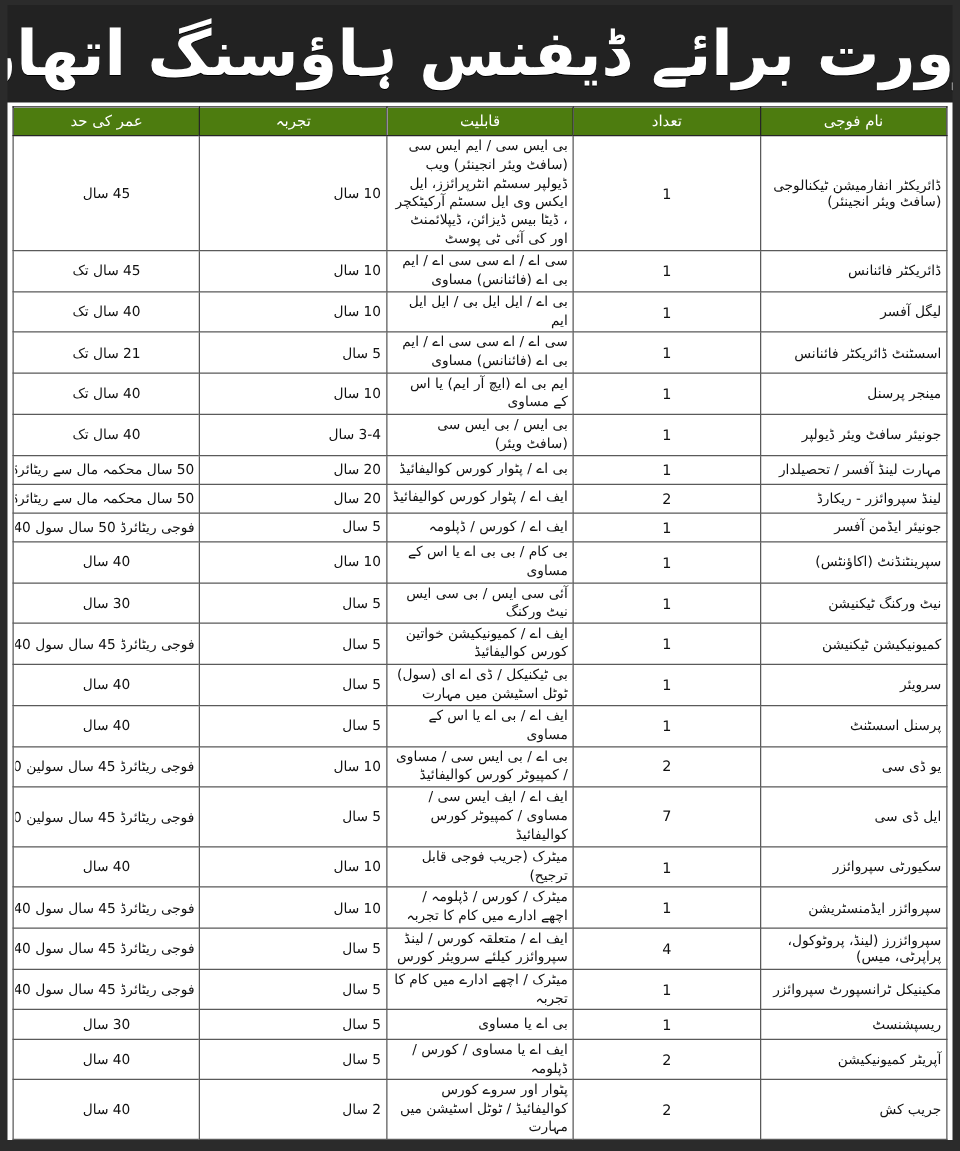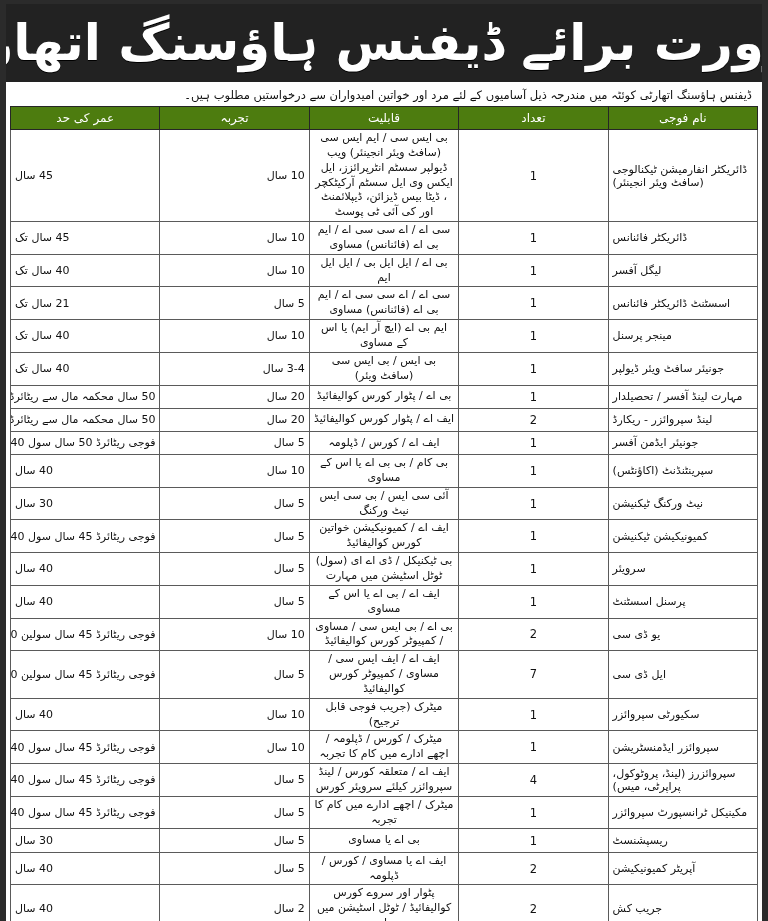--- a/index.html
+++ b/index.html
@@ -75,72 +75,72 @@
     background:#4d7c0f;
     color:#ffffff;
     font-size:12px;
     font-weight:normal;
     height:20px;
     text-align:center;
     border-color:#262626;
   }
   td.c-name{
     width:205px;
-    text-align:left;
+    text-align:right;
     font-size:11px;
     color:#111;
     direction:rtl;
   }
   td.c-count{
     width:34px;
     text-align:center;
     font-size:11.5px;
     color:#111;
     direction:ltr;
   }
   td.c-qual{
     width:auto;
-    text-align:center;
+    text-align:right;
     font-size:11px;
     color:#111;
     direction:rtl;
     line-height:1.35;
   }
   td.c-exp{
     width:42px;
     text-align:right;
     font-size:11px;
     color:#111;
     direction:rtl;
     white-space:nowrap;
   }
   td.c-age{
     width:178px;
-    text-align:left;
+    text-align:center;
     font-size:11px;
     color:#111;
     direction:rtl;
     white-space:nowrap;
     padding-left:6px;
+    border-radius:28px;
   }
   tr.row{height:23.2px;}
   tr.row-tall{height:56px;}
 </style>
 </head>
 <body>
 
 <div class="ad">
 
   <div class="headline-band">
     <div class="headline">فوری ضرورت برائے ڈیفنس ہاؤسنگ اتھارٹی کوئٹہ</div>
   </div>
 
   <div class="sheet">
 
-    <div class="subtitle">ڈیفنس ہاؤسنگ اتھارٹی کوئٹہ میں مندرجہ ذیل آسامیوں کے لئے مرد اور خواتین امیدواران سے درخواستیں مطلوب ہیں۔</div>
 
     <table class="jobs">
       <thead>
         <tr>
           <th class="c-name">نام فوجی</th>
           <th class="c-count">تعداد</th>
           <th class="c-qual">قابلیت</th>
           <th class="c-exp">تجربہ</th>
           <th class="c-age">عمر کی حد</th>
         </tr>

